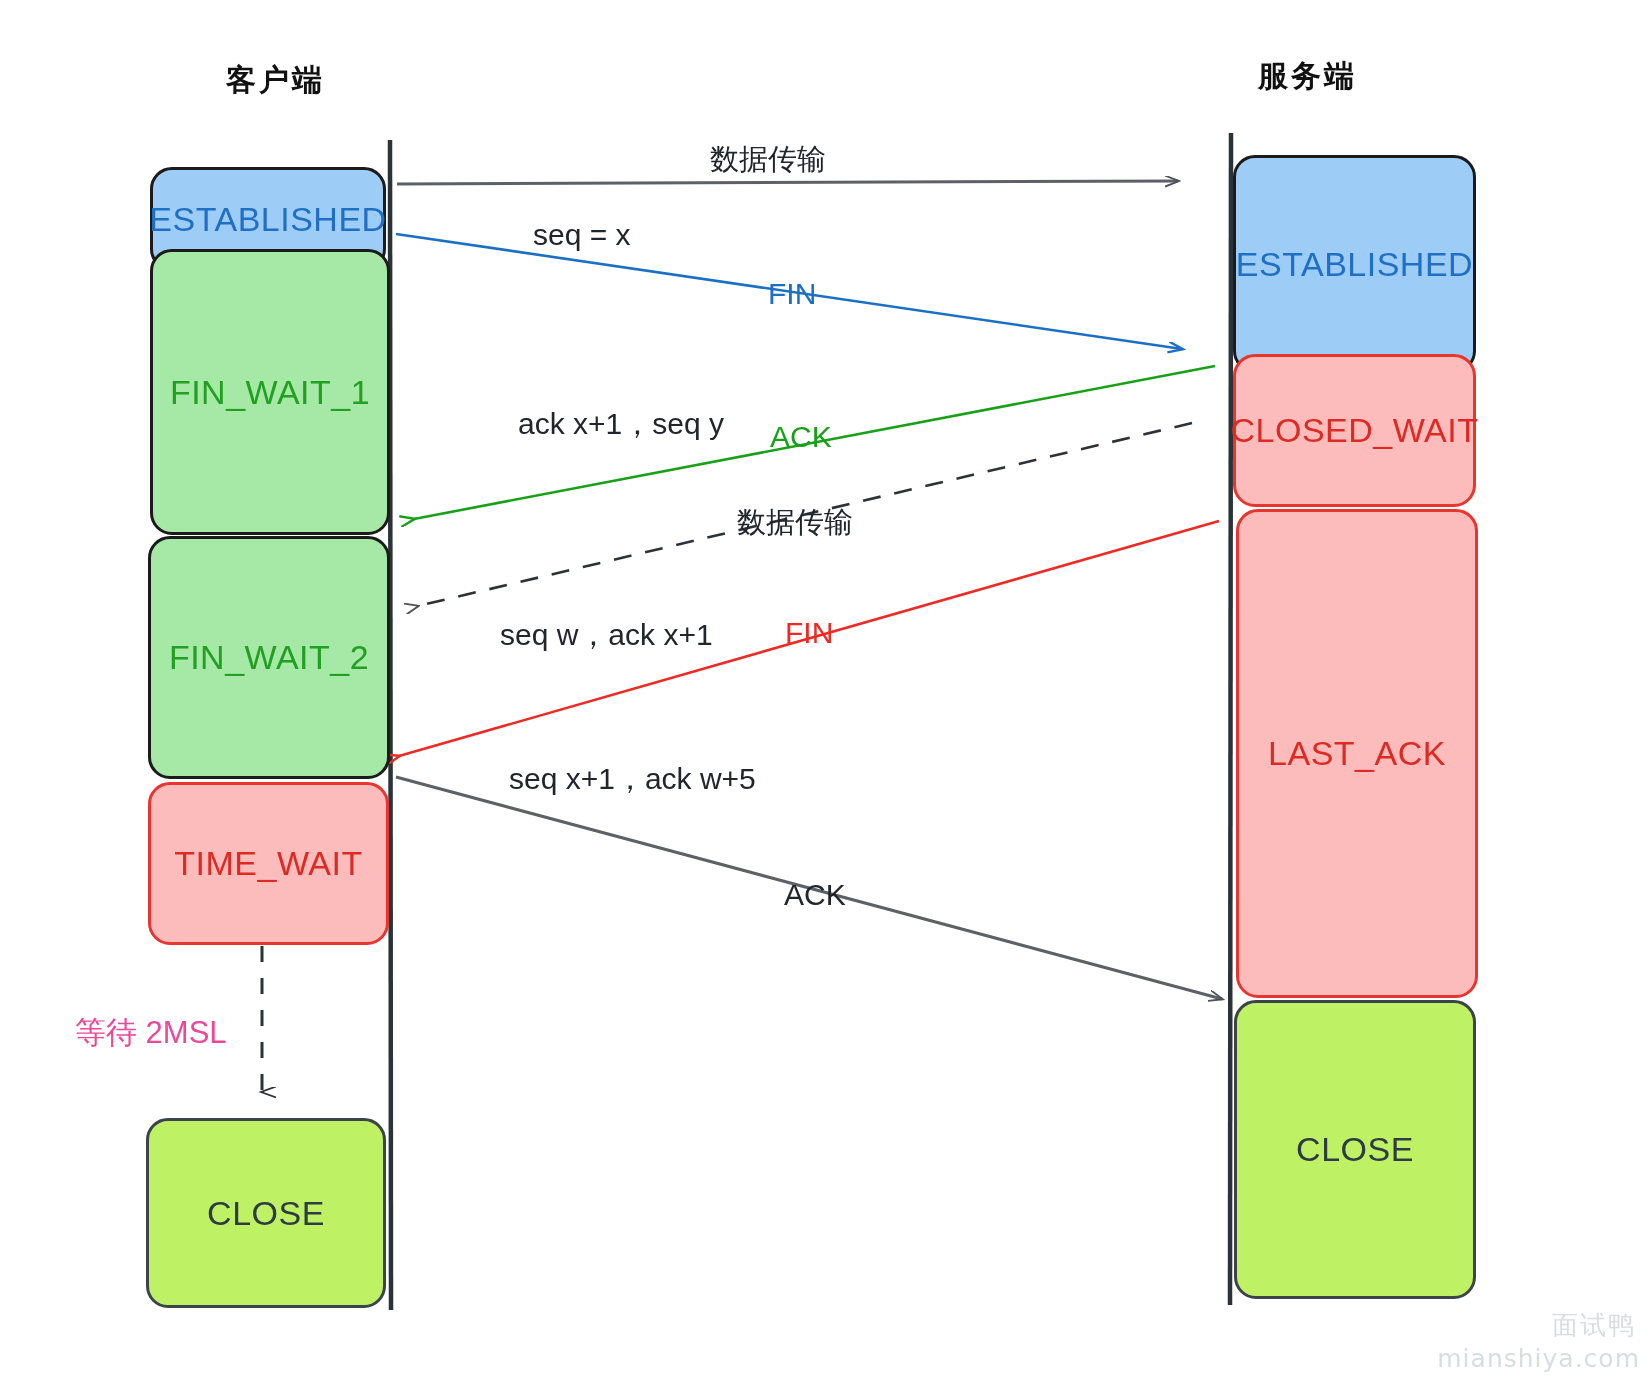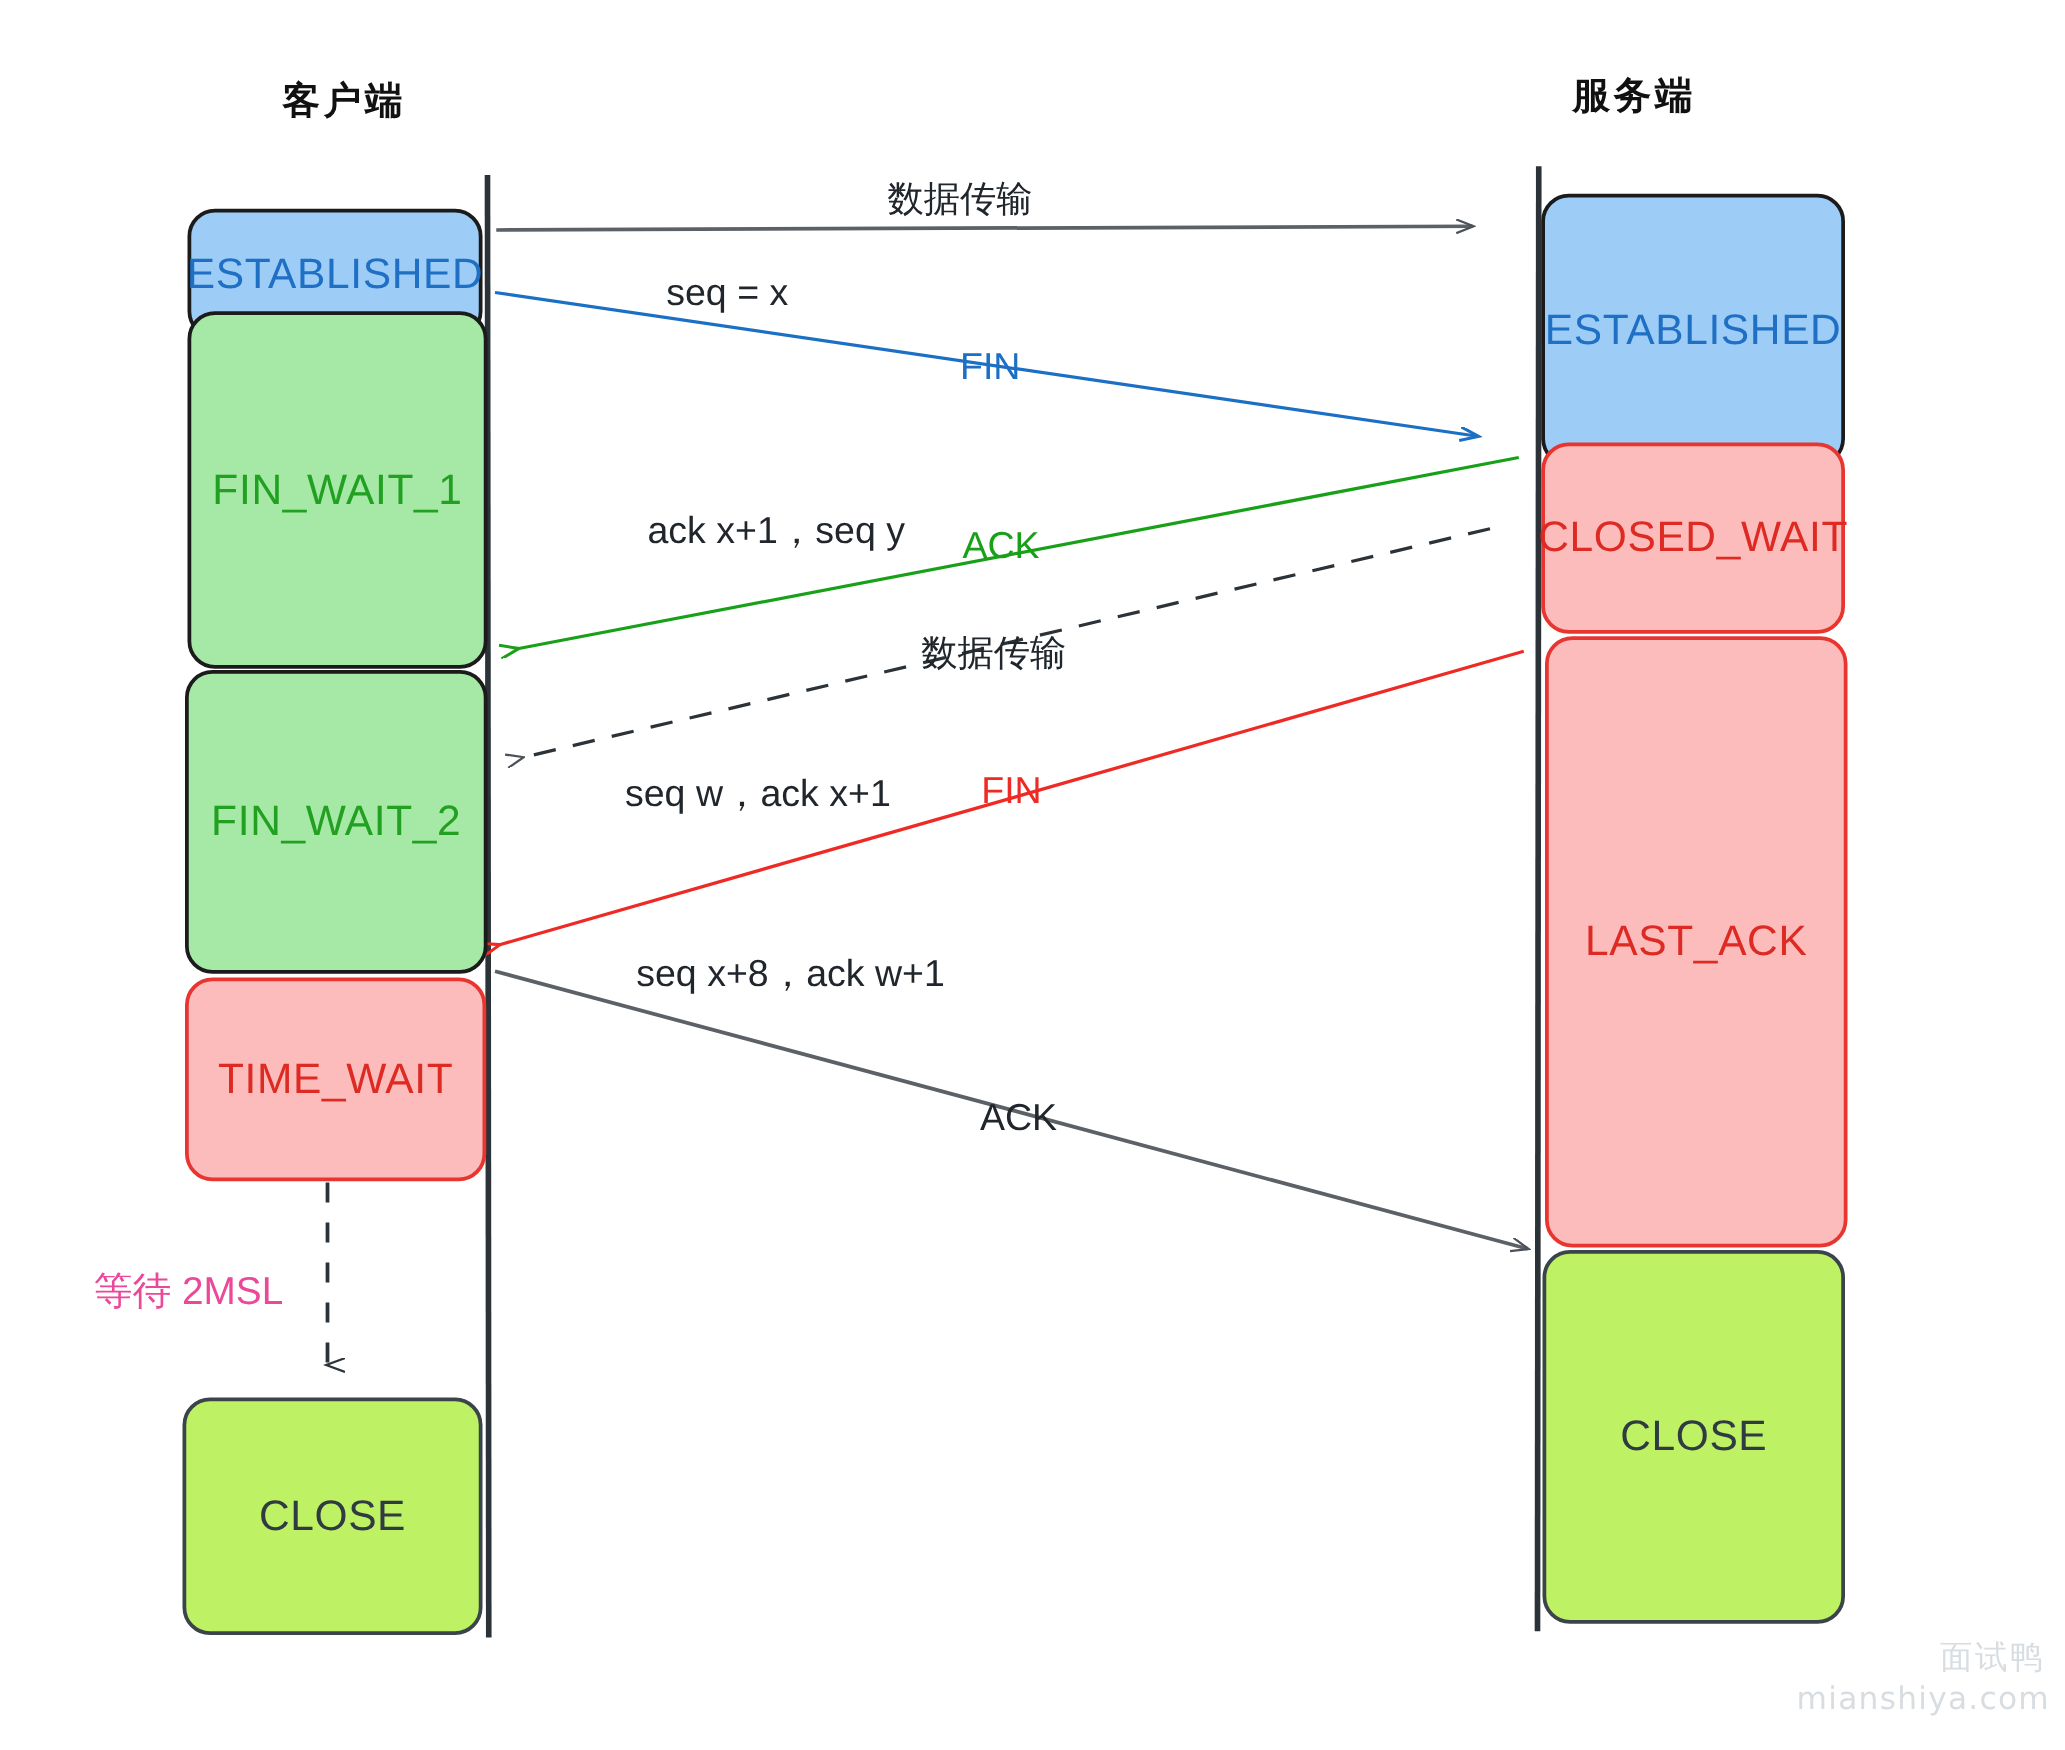--- a/index.html
+++ b/index.html
@@ -100,21 +100,21 @@
   <div class="tag blue-t" style="left:768px;top:277px;">FIN</div>
 
   <div class="msg" style="left:518px;top:404px;">ack x+1，seq y</div>
   <div class="tag green-t" style="left:770px;top:420px;">ACK</div>
 
   <div class="msg cn" style="left:737px;top:503px;">数据传输</div>
 
   <div class="msg" style="left:500px;top:615px;">seq w，ack x+1</div>
   <div class="tag red-t" style="left:785px;top:616px;">FIN</div>
 
-  <div class="msg" style="left:509px;top:759px;">seq x+8，ack w+1</div>
+  <div class="msg" style="left:509px;top:759px;">seq x+1，ack w+5</div>
   <div class="tag dark-t" style="left:784px;top:878px;">ACK</div>
 
   <div class="wait-label">等待 2MSL</div>
 
   <div class="wm" id="wm-cn">面试鸭</div>
   <div class="wm" id="wm-url">mianshiya.com</div>
 
 </div>
 
 </body></html>

